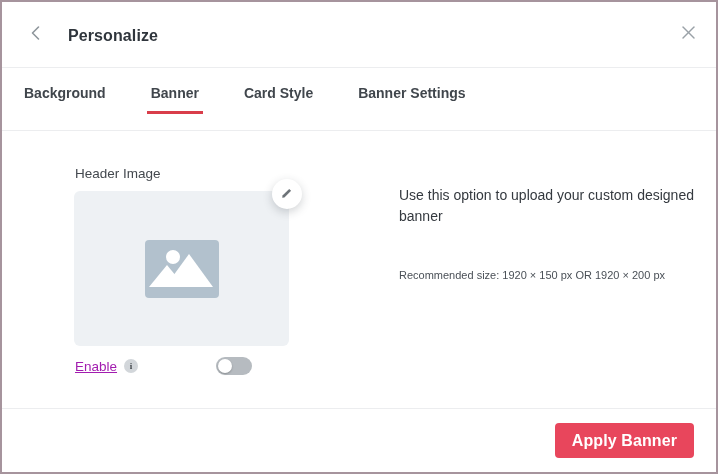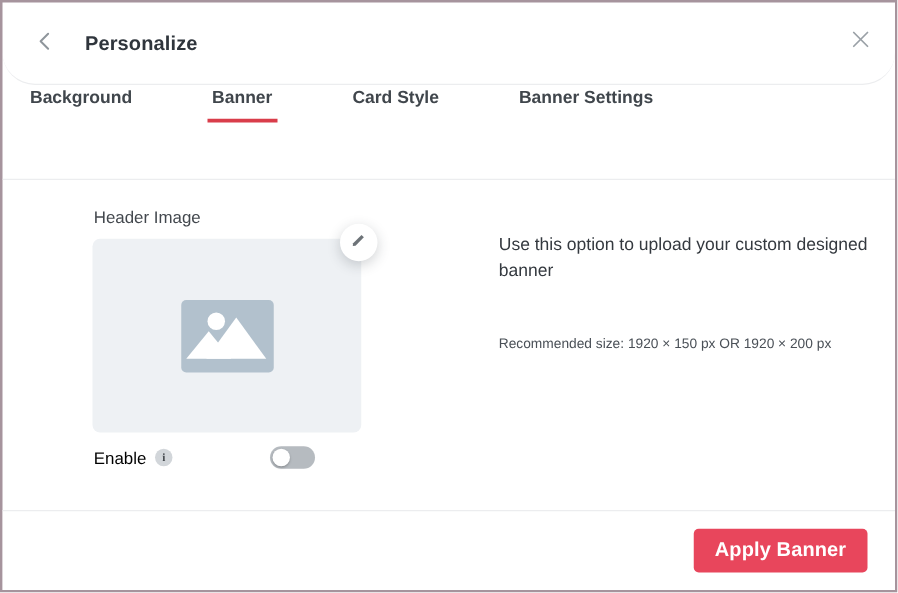--- a/index.html
+++ b/index.html
@@ -12,21 +12,20 @@
     height: 474px;
     background: #ffffff;
     border: 2px solid #a6949d;
     overflow: hidden;
   }
 
   
   .header {
     position: absolute; top: 0; left: 0; right: 0; height: 66px;
     border-bottom: 1px solid #ecedef;
-    border-radius: 26px;
   }
   .back-btn {
     position: absolute; left: 18px; top: 18px;
     width: 30px; height: 30px;
     display: flex; align-items: center; justify-content: center;
     cursor: pointer; color: #8f969c;
   }
   .modal-title {
     position: absolute; left: 66px; top: 25px;
     font-size: 16px; font-weight: 700; color: #2f353c;
@@ -34,24 +33,24 @@
   }
   .close-btn {
     position: absolute; right: 12px; top: 16px;
     width: 32px; height: 32px;
     display: flex; align-items: center; justify-content: center;
     cursor: pointer; color: #9aa1a7;
   }
 
   
   .tabs {
-    position: absolute; top: 67px; left: 0; right: 0; height: 75px;
+    position: absolute; top: 67px; left: 0; right: 0; height: 62px;
     border-bottom: 1px solid #ecedef;
-    display: flex; align-items: flex-start;
-    padding-left: 22px; gap: 64px;
+    display: flex; align-items: center;
+    padding-left: 22px; gap: 45px;
   }
   .tab {
     position: relative;
     display: flex; align-items: flex-end;
     padding-bottom: 13px;
     font-size: 14px; font-weight: 600; color: #40464c;
     cursor: pointer; white-space: nowrap;
   }
   .tab.active::after {
     content: "";
@@ -85,21 +84,21 @@
     width: 74px; height: 58px; border-radius: 4px;
     background: #b2c1cd;
     position: relative; overflow: hidden;
   }
 
   .enable-row {
     position: absolute; left: 33px; top: 225px;
     width: 215px; height: 20px;
     display: flex; align-items: center;
   }
-  .enable-label { font-size: 13.5px; color: #000000; }
+  .enable-label { font-size: 13.5px; color: #a21caf; text-decoration: underline; }
   .info-badge {
     margin-left: 7px;
     width: 14px; height: 14px; border-radius: 50%;
     background: #d2d6da; color: #42474c;
     font-size: 9px; font-weight: 700; font-family: "Liberation Serif", serif;
     display: flex; align-items: center; justify-content: center;
     cursor: pointer;
   }
   .toggle {
     position: absolute; left: 141px; top: 1px;

